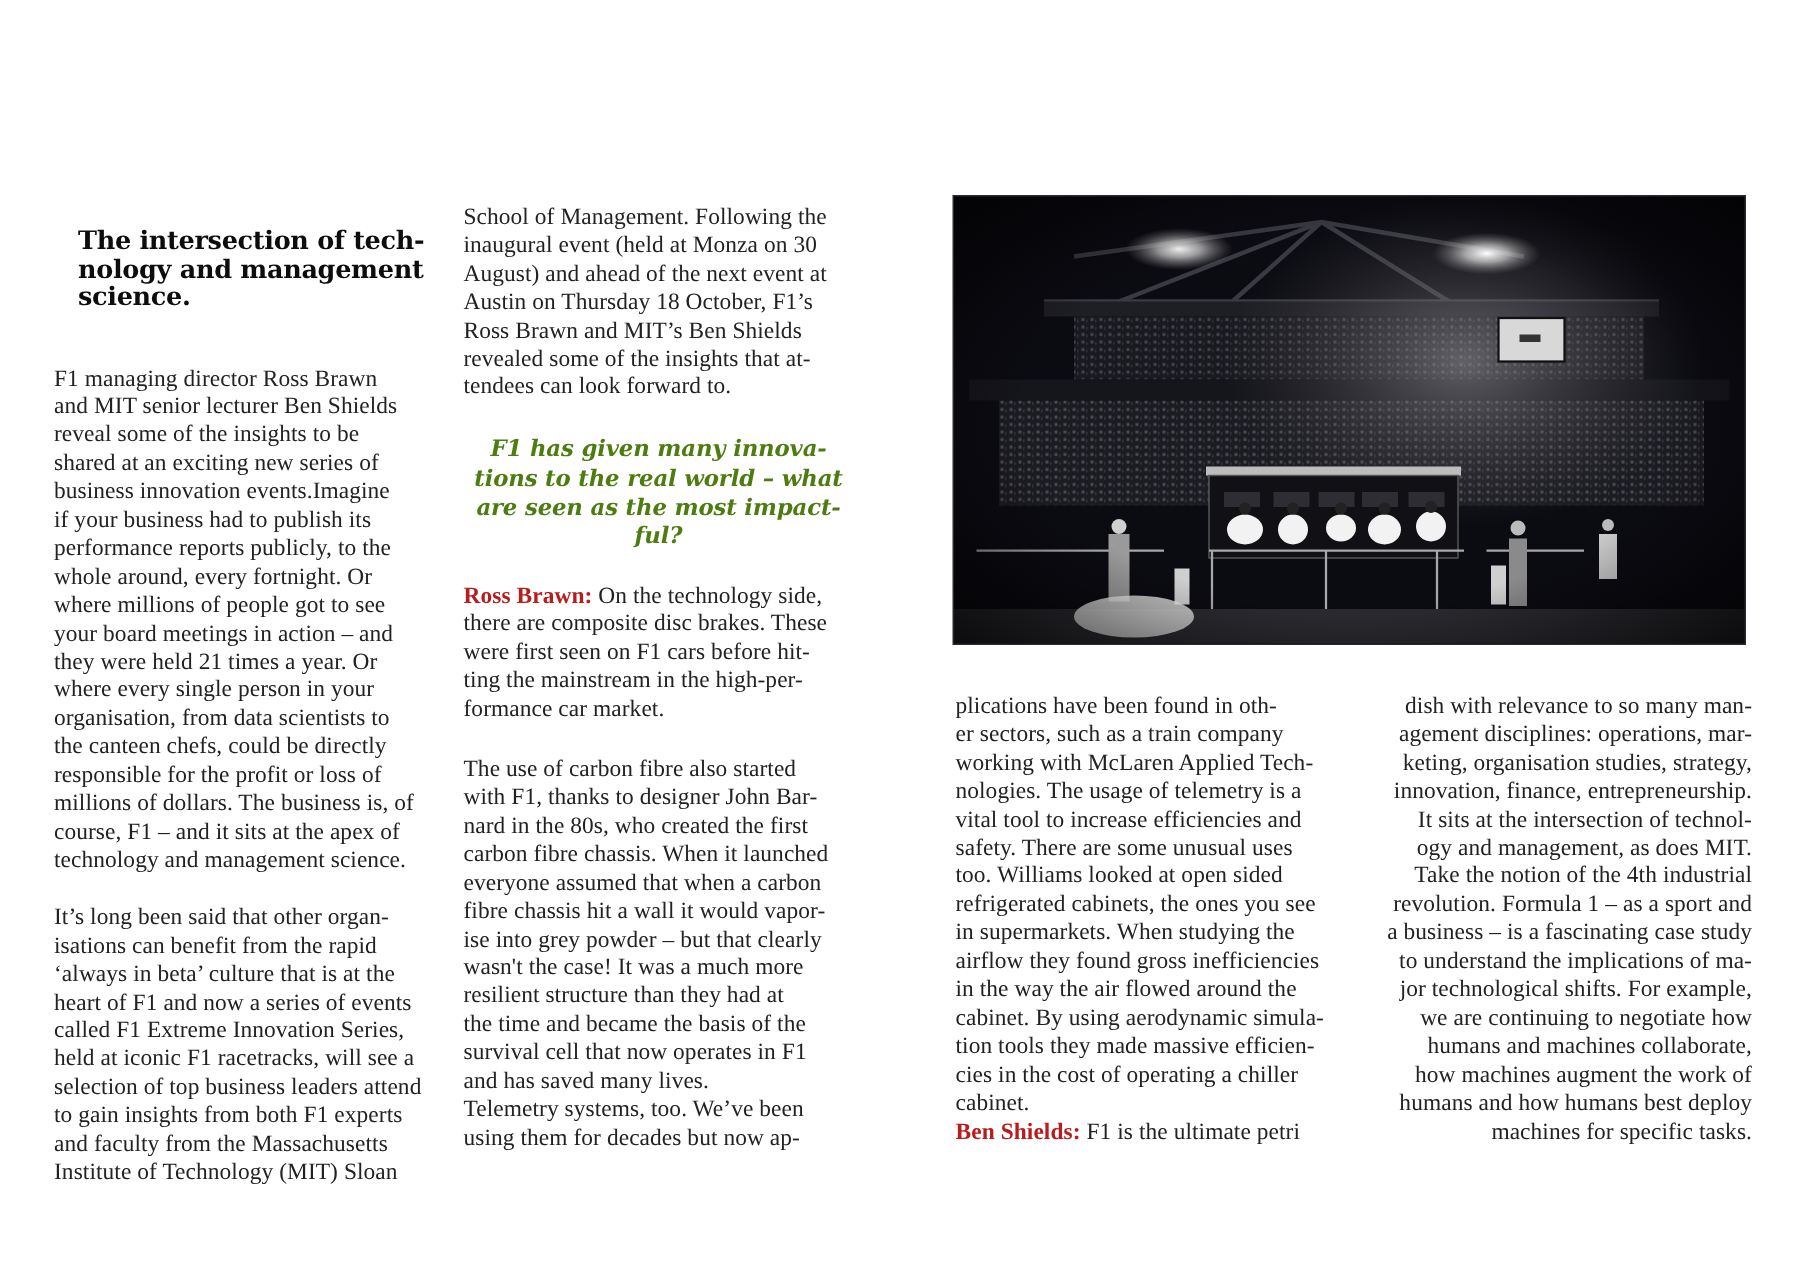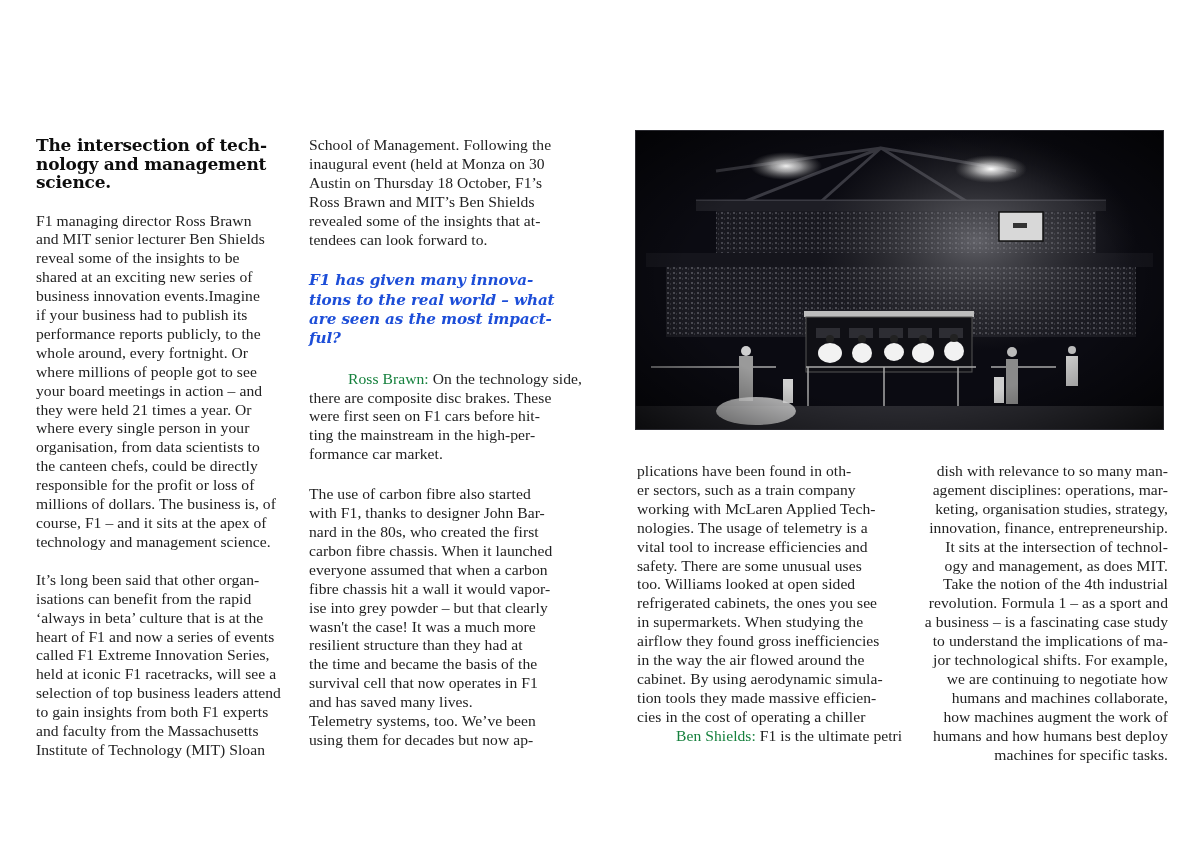--- a/index.html
+++ b/index.html
@@ -16,34 +16,35 @@
     letter-spacing: 0.05px;
   }
   .col p { margin: 0; }
   .gap { height: 19px; }
   .heading {
     font-family: "DejaVu Serif", serif;
     font-weight: bold;
     font-size: 17px;
     line-height: 18.5px;
     color: #0d0d0d;
-    margin: 0;
+    margin: 16px;
     letter-spacing: -0.2px;
   }
   .subhead {
     font-family: "DejaVu Serif", serif;
     font-weight: bold;
     font-style: italic;
     font-size: 15.2px;
     line-height: 19.3px;
-    color: #1d4ed8;
+    color: #4d7c0f;
     margin: 0;
     letter-spacing: -0.1px;
-  }
-  .speaker { font-weight: normal; color: #15803d; margin-left: 39px; }
+    text-align: center;
+  }
+  .speaker { font-weight: bold; color: #b91c1c; }
   .line { display: block; white-space: nowrap; }
 
   #col1 { left: 36px; top: 136px; width: 250px; }
   #col2 { left: 309px; top: 136px; width: 260px; }
   #col3 { left: 637px; top: 462px; width: 255px; }
   #col4 { left: 908px; top: 462px; width: 260px; text-align: right; }
 
   #photo {
     position: absolute; left: 636px; top: 131px; width: 527px; height: 298px;
     background: #0b0b12; overflow: hidden;
@@ -93,20 +94,21 @@
     <span class="line">to gain insights from both F1 experts</span>
     <span class="line">and faculty from the Massachusetts</span>
     <span class="line">Institute of Technology (MIT) Sloan</span>
   </p>
 </div>
 
 <div class="col" id="col2">
   <p>
     <span class="line">School of Management. Following the</span>
     <span class="line">inaugural event (held at Monza on 30</span>
+    <span class="line">August) and ahead of the next event at</span>
     <span class="line">Austin on Thursday 18 October, F1’s</span>
     <span class="line">Ross Brawn and MIT’s Ben Shields</span>
     <span class="line">revealed some of the insights that at-</span>
     <span class="line">tendees can look forward to.</span>
   </p>
   <div style="height:22px"></div>
   <h2 class="subhead">
     <span class="line">F1 has given many innova-</span>
     <span class="line">tions to the real world – what</span>
     <span class="line">are seen as the most impact-</span>
@@ -246,20 +248,21 @@
     <span class="line">vital tool to increase efficiencies and</span>
     <span class="line">safety. There are some unusual uses</span>
     <span class="line">too. Williams looked at open sided</span>
     <span class="line">refrigerated cabinets, the ones you see</span>
     <span class="line">in supermarkets. When studying the</span>
     <span class="line">airflow they found gross inefficiencies</span>
     <span class="line">in the way the air flowed around the</span>
     <span class="line">cabinet. By using aerodynamic simula-</span>
     <span class="line">tion tools they made massive efficien-</span>
     <span class="line">cies in the cost of operating a chiller</span>
+    <span class="line">cabinet.</span>
     <span class="line"><span class="speaker">Ben Shields:</span><span> F1 is the ultimate petri</span></span>
   </p>
 </div>
 
 <div class="col" id="col4">
   <p>
     <span class="line">dish with relevance to so many man-</span>
     <span class="line">agement disciplines: operations, mar-</span>
     <span class="line">keting, organisation studies, strategy,</span>
     <span class="line">innovation, finance, entrepreneurship.</span>

